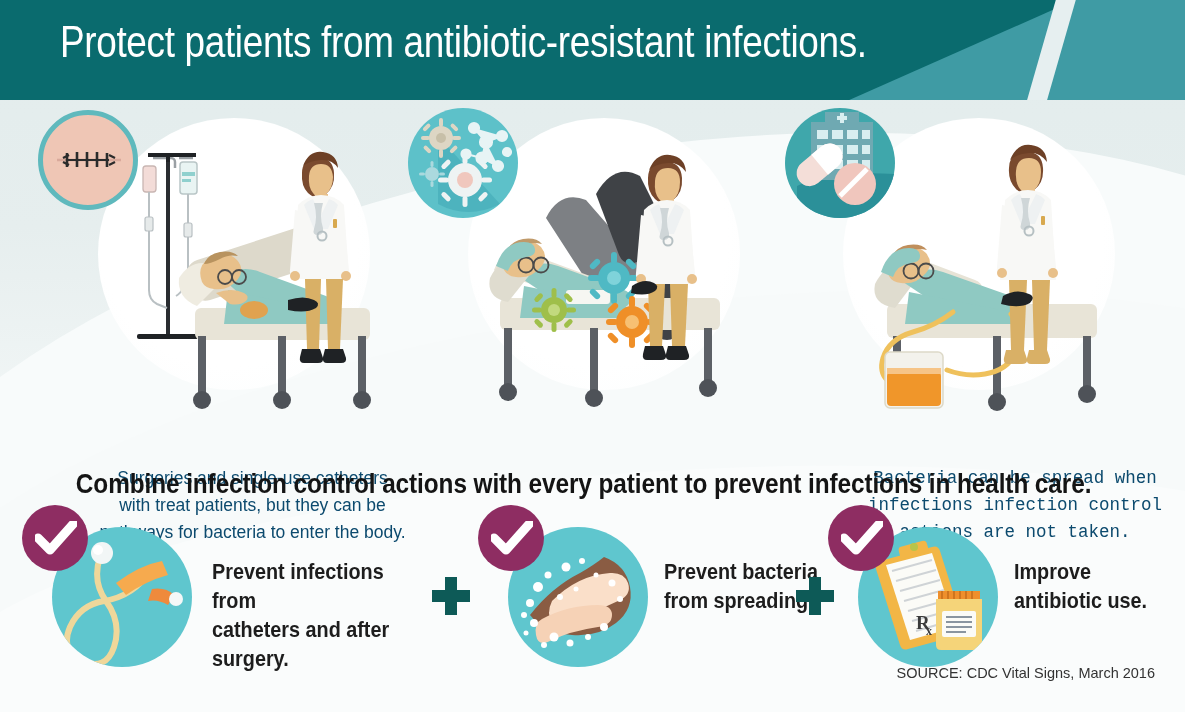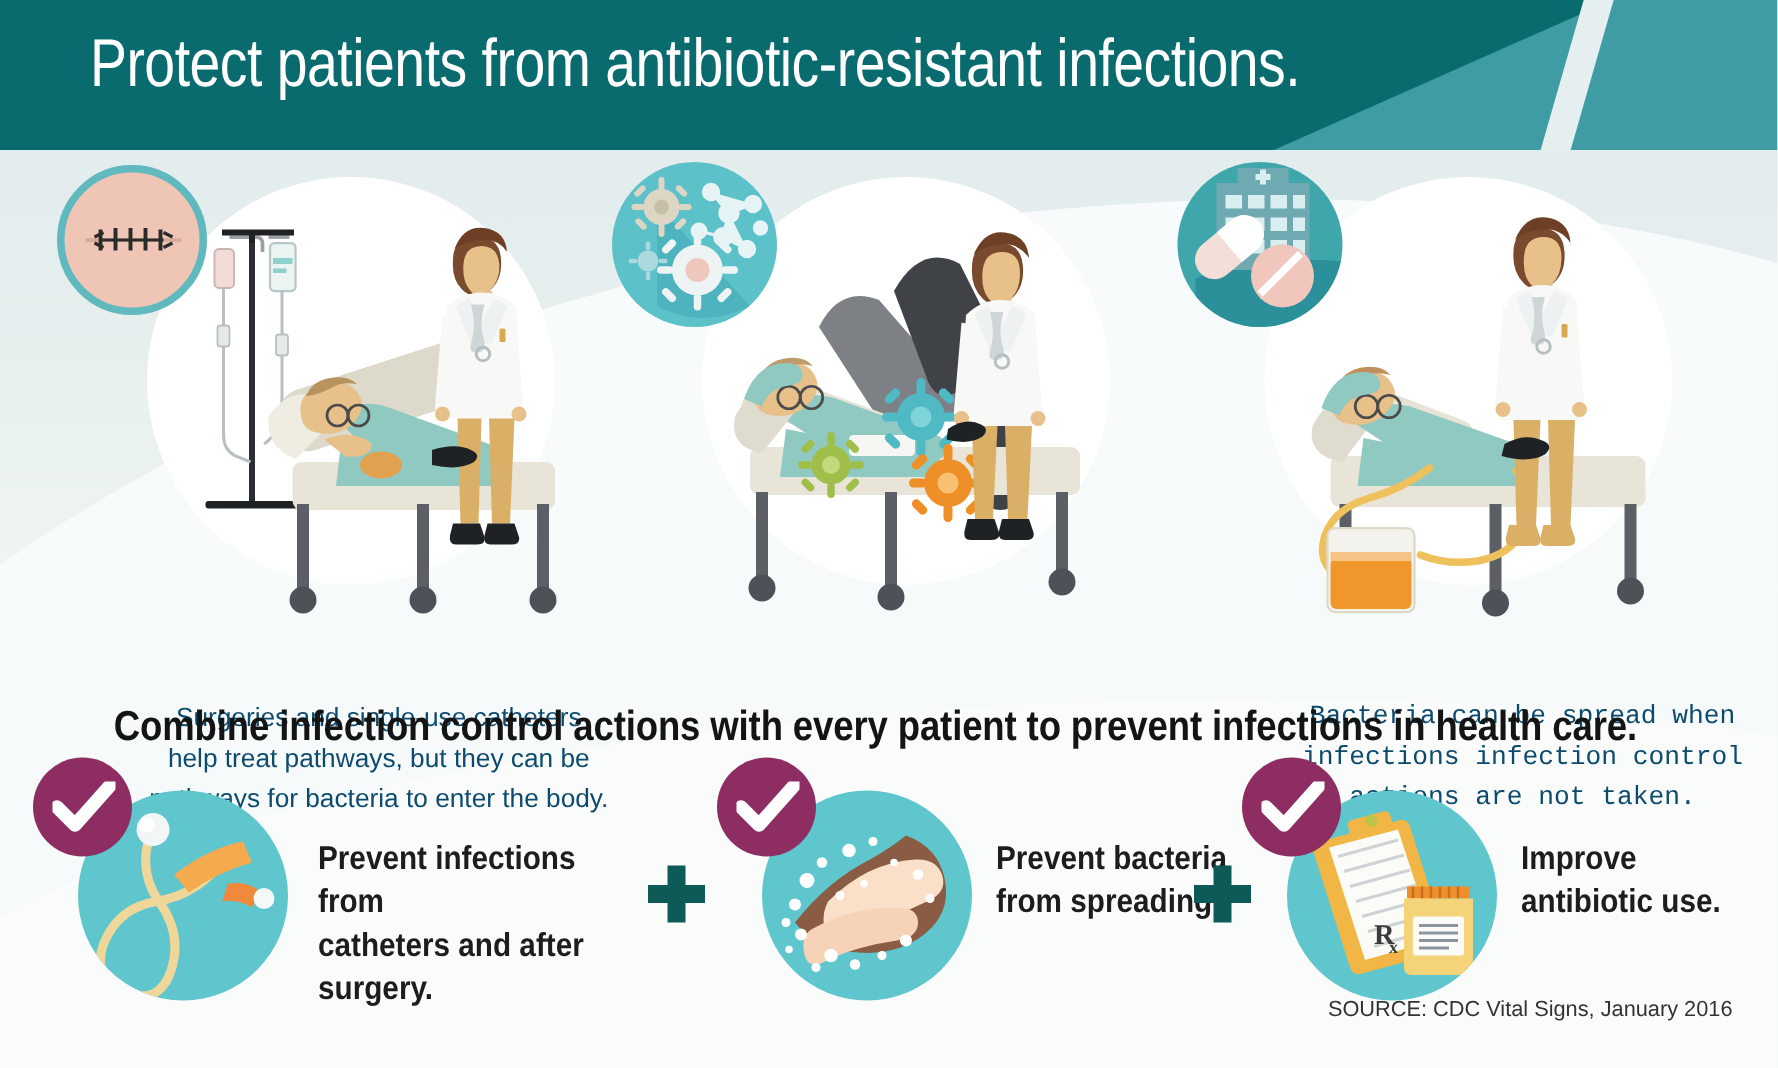--- a/index.html
+++ b/index.html
@@ -179,21 +179,21 @@
           <g stroke="#2b2b2b" stroke-width="2.2">
             <path d="M20 43 l6 -3"></path>
               <path d="M20 47 l6 3"></path>
             <path d="M72 43 l-6 -3"></path>
               <path d="M72 47 l-6 3"></path>
           </g>
         </svg>
       </div>
       <div class="caption cap1">
         <div>Surgeries and single-use catheters</div>
-        <div>help treat pathways, but they can be</div>
+        <div>with treat patients, but they can be</div>
         <div>pathways for bacteria to enter the body.</div>
       </div>
     </div>
 
     <div class="panel p2">
       <div class="panel-disc"></div>
       <svg class="scene" width="380" height="350" viewBox="0 0 380 350">
 
         <path d="M146 118 q14 -28 40 -18 l54 62 q8 10 -4 16 l-30 14 q-10 4 -16 -6z" fill="#7d8084"></path>
         <path d="M196 94 q18 -32 44 -18 l30 60 q6 12 -8 17 l-28 10 q-10 3 -15 -8z" fill="#3f4246"></path>
@@ -552,14 +552,14 @@
           <path d="M3 17 L15 29 L39 2" stroke="#ffffff" stroke-width="9" fill="none" stroke-linecap="round" stroke-linejoin="round"></path>
         </svg>
       </div>
       <div class="act-text" style="left:186px;width:170px;">
         <span>Improve</span><br>
         <span>antibiotic use.</span>
       </div>
     </div>
   </div>
 
-  <div class="source">SOURCE: CDC Vital Signs, January 2016</div>
+  <div class="source">SOURCE: CDC Vital Signs, March 2016</div>
 </div>
 
 </body></html>

